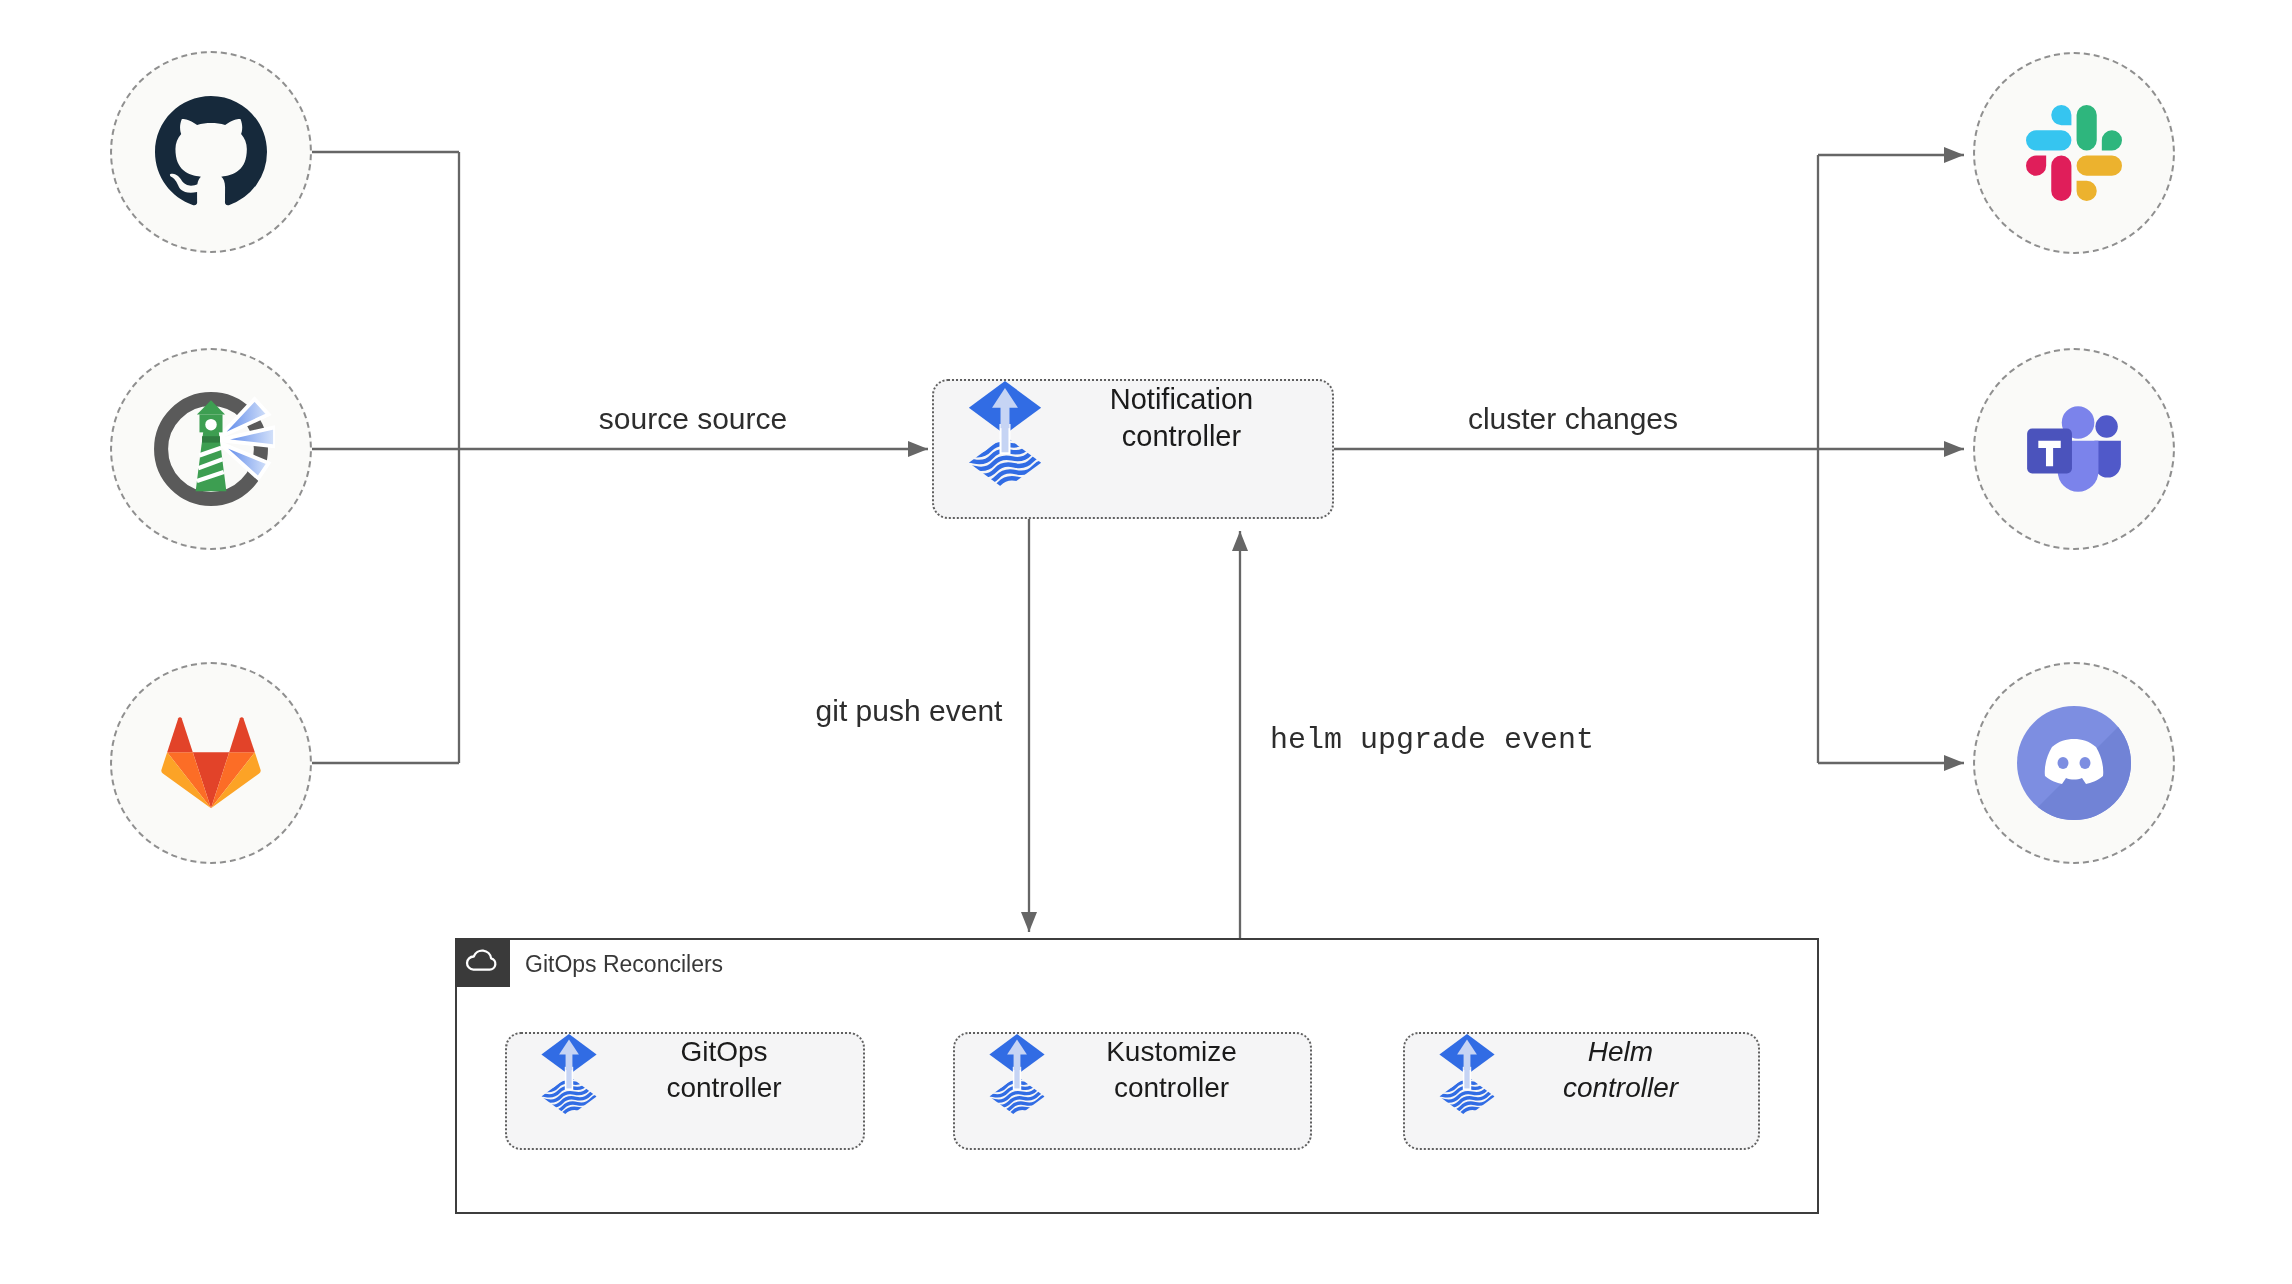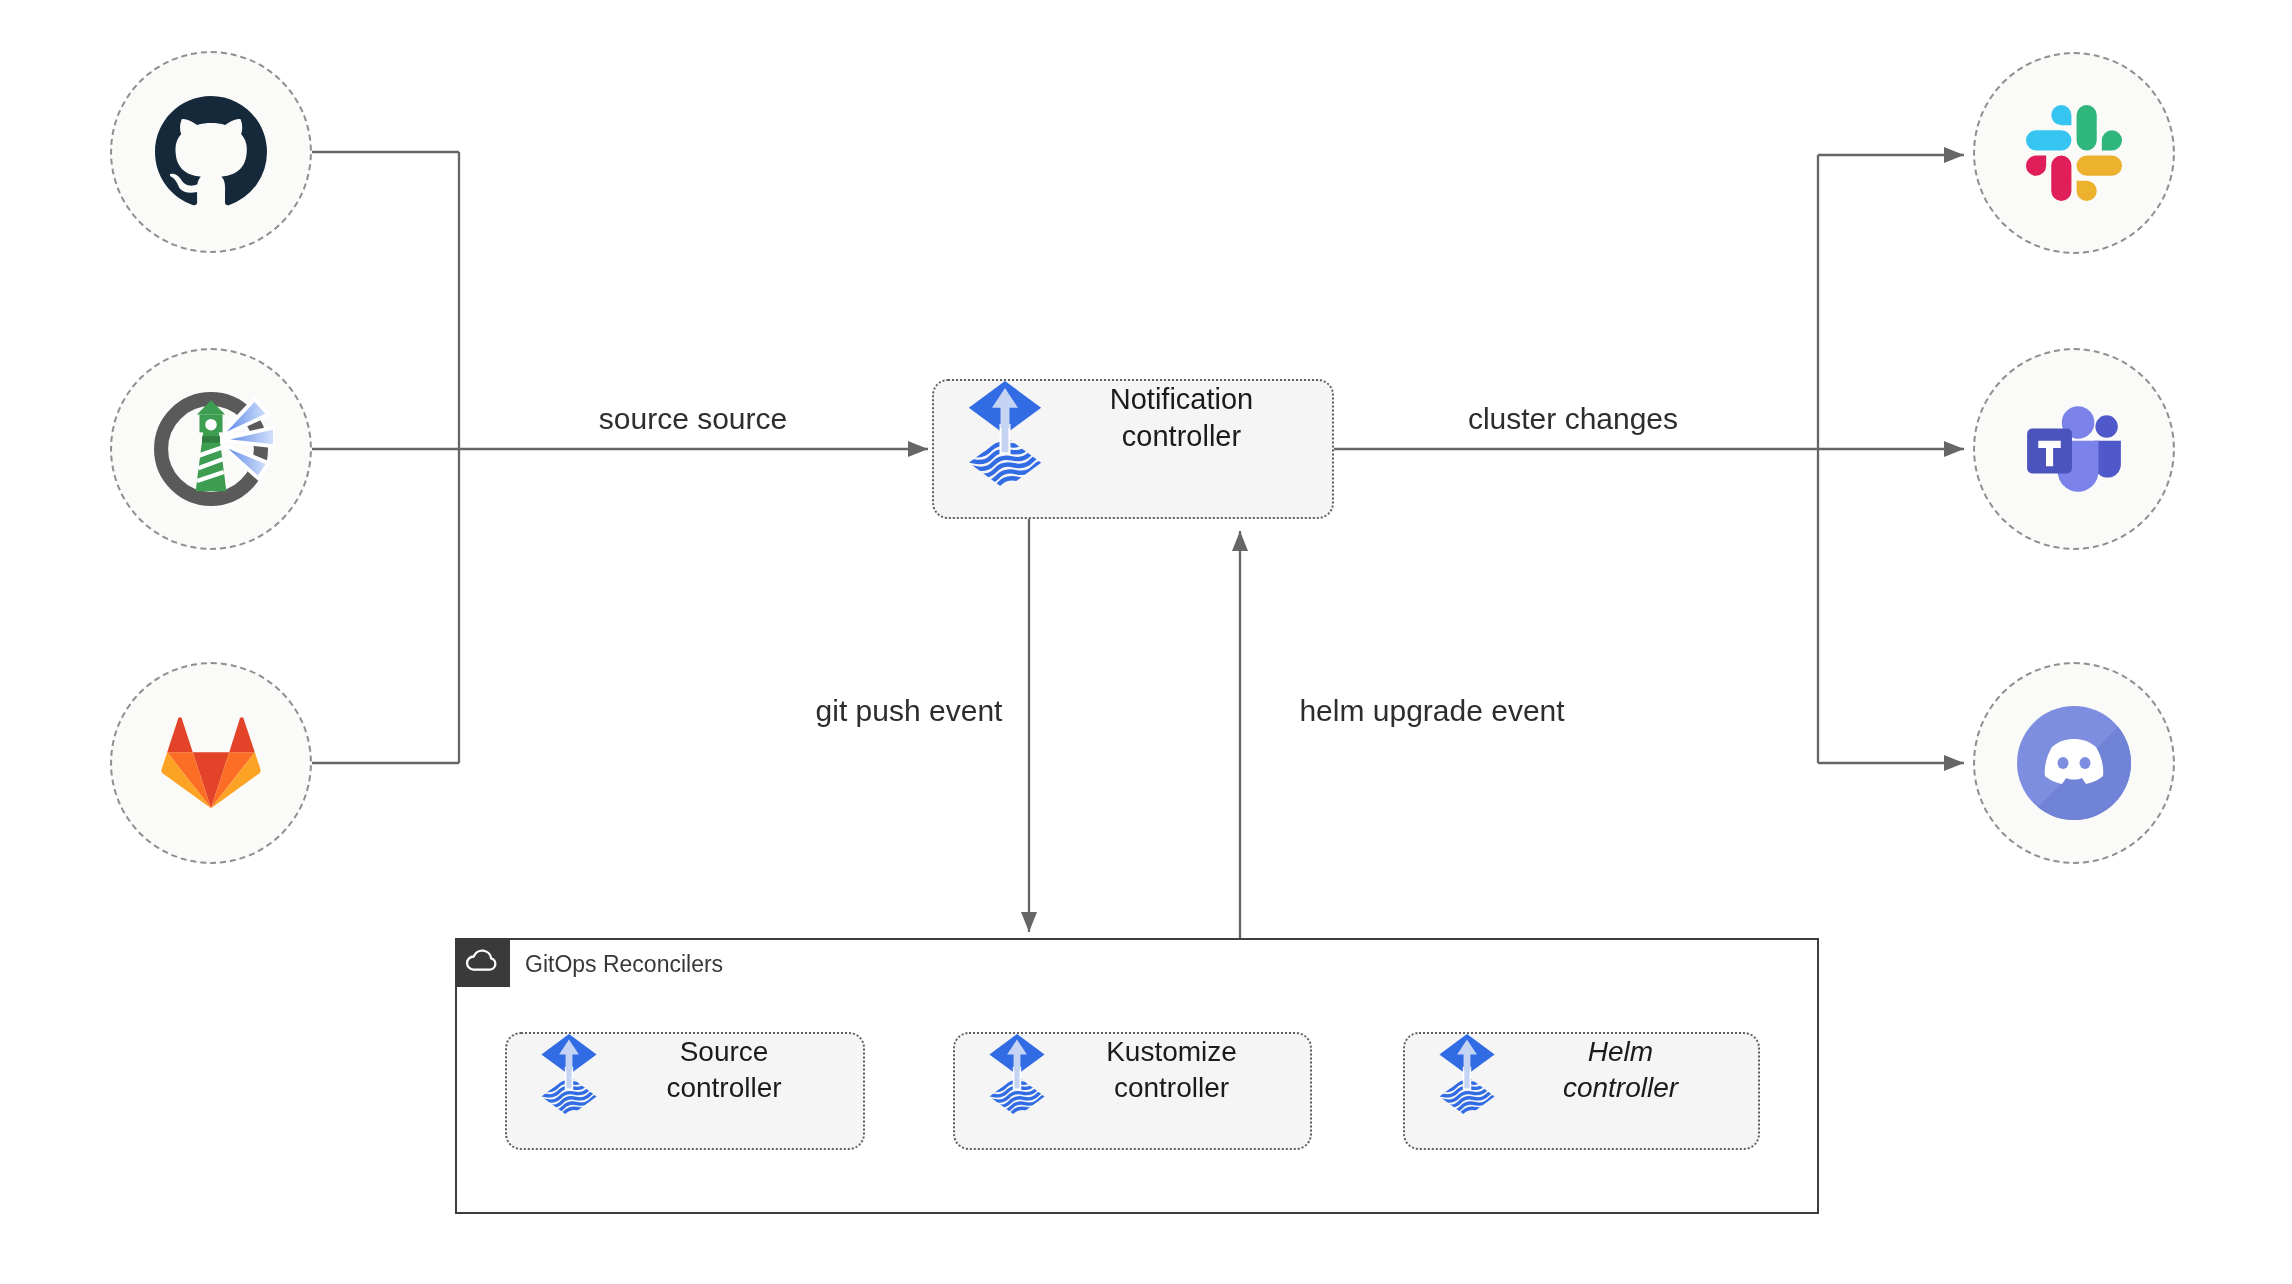--- a/index.html
+++ b/index.html
@@ -204,21 +204,21 @@
       <path d="M-12,110 q11,-7 24,0 t24,0 t24,0 t24,0 t24,0"></path>
       <path d="M-12,119 q11,-7 24,0 t24,0 t24,0 t24,0 t24,0"></path>
       <path d="M-12,128 q11,-7 24,0 t24,0 t24,0 t24,0 t24,0"></path>
     </g>
   </g>
   <rect x="44.3" y="56" width="11.4" height="36" fill="#c6d4f4" stroke="#ffffff" stroke-width="2.6"></rect>
   <rect x="44.3" y="32" width="11.4" height="28" fill="#c6d4f4"></rect>
   <polygon points="50,9 66.5,34 33.5,34" fill="#c6d4f4"></polygon>
 </svg>
       </span>
-    <div class="ctrl-label">Source
+    <div class="ctrl-label">GitOps
 controller</div>
   </div>
   <div class="ctrl" style="left:953px;top:1032px;width:359px;height:118px;">
     <span class="icon flux-sm">
         <svg viewBox="0 0 100 140">
   <defs>
             <clipPath id="fxu9">
               <polygon points="50,70 96,104 50,138 4,104"></polygon>
             </clipPath>
           </defs>
@@ -267,15 +267,15 @@
   <polygon points="50,9 66.5,34 33.5,34" fill="#c6d4f4"></polygon>
 </svg>
       </span>
     <div class="ctrl-label">Helm
 controller</div>
   </div>
 
   <div class="edge-label" style="left:693px;top:419px;">source source</div>
   <div class="edge-label" style="left:1573px;top:419px;">cluster changes</div>
   <div class="edge-label" style="left:902px;top:711px;margin-left:7px;">git push event</div>
-  <div class="edge-label" style="left:1432px;top:711px;">helm upgrade event</div>
+  <div class="edge-label" style="left:1432px;top:740px;font-family:Liberation Mono, monospace;">helm upgrade event</div>
 
 </div>
 
 </body></html>

